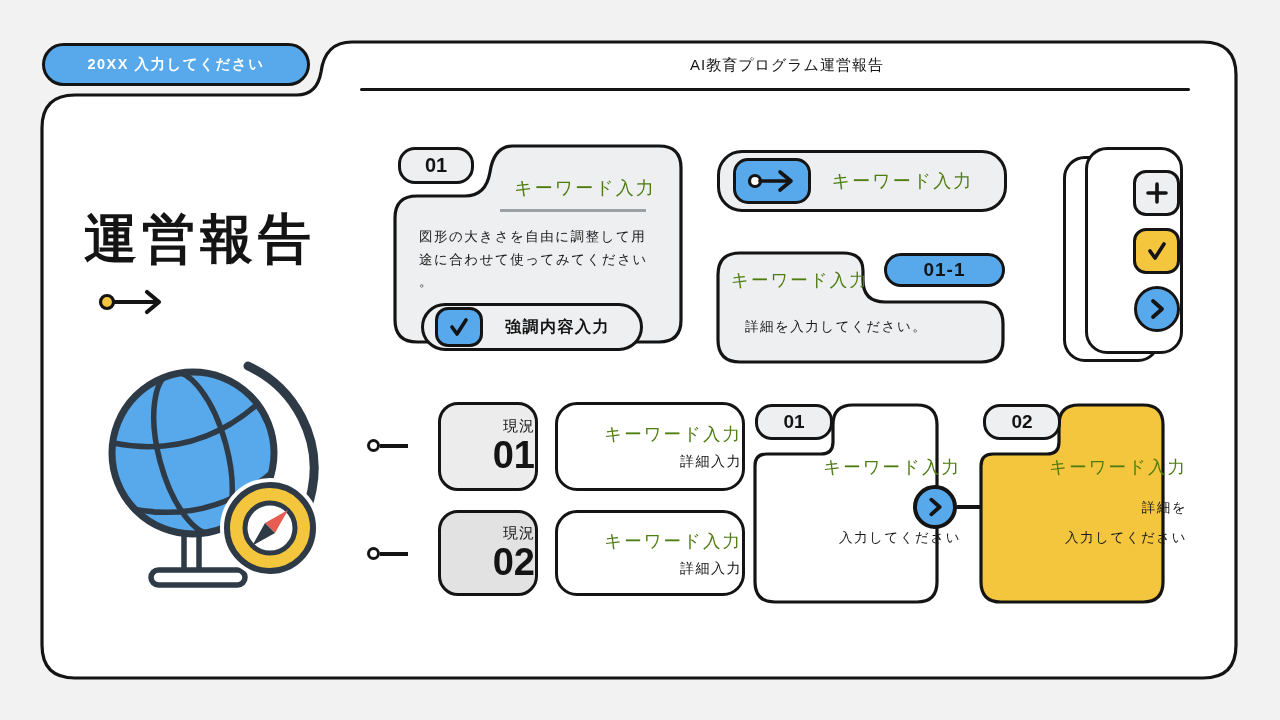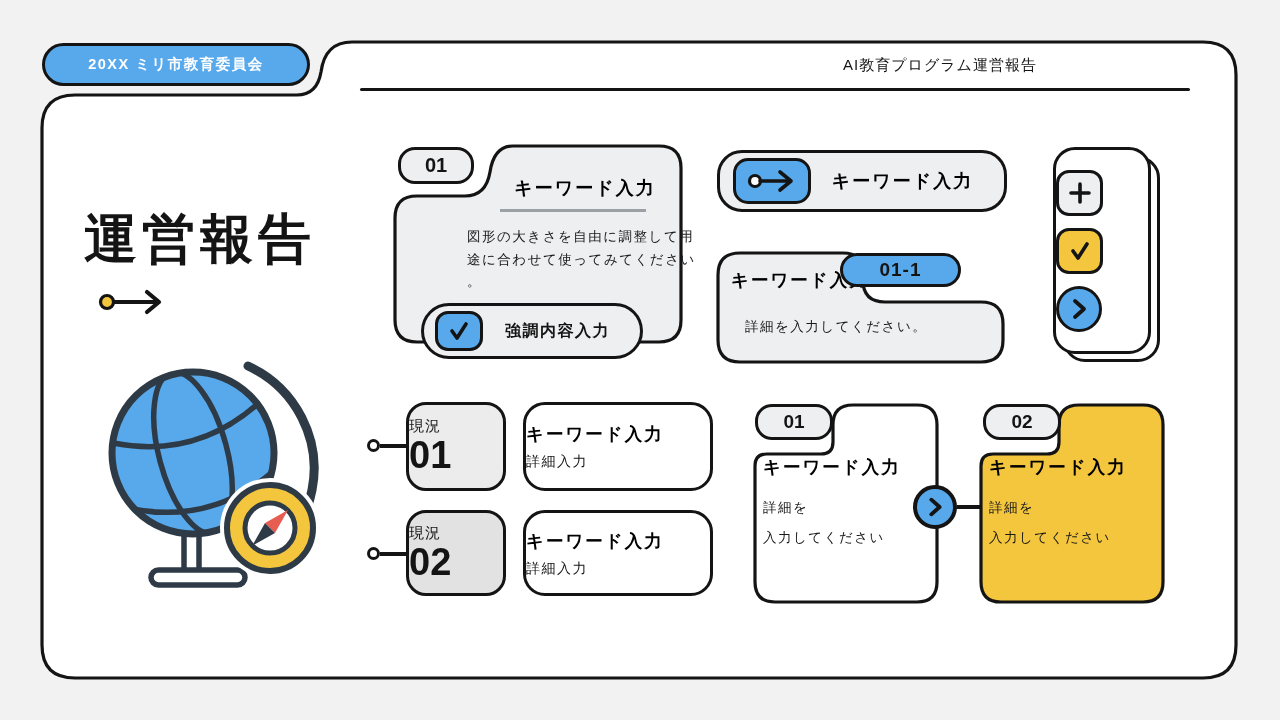--- a/index.html
+++ b/index.html
@@ -6,40 +6,40 @@
   body{
     width:1280px;height:720px;background:#f2f2f2;overflow:hidden;
     font-family:"Liberation Sans","DejaVu Sans",sans-serif;color:#141414;
   }
   .slide{position:relative;width:1280px;height:720px;}
   .abs{position:absolute;}
   .pill{border:3px solid #141414;border-radius:24px;display:flex;align-items:center;justify-content:center;box-sizing:border-box;}
   .blue{background:#58a9ec;}
   .yellow{background:#f4c63e;}
   .graycard{background:#eeeff0;}
-  .col{display:flex;flex-direction:column;align-items:flex-start;}
-  .kw{font-weight:700;letter-spacing:2px;font-size:18px;color:#000000;}
+  .col{display:flex;flex-direction:column;align-items:flex-end;margin-left:32px;}
+  .kw{font-weight:400;letter-spacing:2px;font-size:18px;color:#4d7c0f;}
   .small{font-size:13.5px;letter-spacing:1.5px;color:#1a1a1a;}
   svg{display:block;}
   .iconbox{border-radius:13px;display:flex;align-items:center;justify-content:center;}
 </style>
 </head>
 <body>
 
 <div class="slide">
 
   <svg class="abs" style="left:0;top:0;" width="1280" height="720" viewBox="0 0 1280 720">
     <path d="M 352,42 H 1203 Q 1236,42 1236,75 V 645 Q 1236,678 1203,678 H 75 Q 42,678 42,645 V 128 Q 42,95 75,95 H 297 Q 317,95 321,72 Q 325,42 352,42 Z" fill="#ffffff" stroke="#141414" stroke-width="3.2"></path>
   </svg>
 
   <div class="abs pill blue" style="left:42px;top:43px;width:268px;height:43px;">
-    <span style="color:#ffffff;font-size:14.5px;font-weight:600;letter-spacing:1.5px;">20XX ミリ市教育委員会</span>
+    <span style="color:#ffffff;font-size:14.5px;font-weight:600;letter-spacing:1.5px;">20XX 入力してください</span>
   </div>
 
-  <div class="abs" style="left:690px;top:56px;width:500px;text-align:center;font-size:15px;letter-spacing:1px;">AI教育プログラム運営報告</div>
+  <div class="abs" style="left:690px;top:56px;width:500px;text-align:left;font-size:15px;letter-spacing:1px;">AI教育プログラム運営報告</div>
   <div class="abs" style="left:360px;top:88px;width:830px;height:3px;background:#141414;border-radius:2px;"></div>
 
   <div class="abs" style="left:84px;top:204px;font-size:53px;font-weight:800;letter-spacing:5px;">運営報告</div>
   <svg class="abs" style="left:97px;top:288px;" width="74" height="28" viewBox="0 0 74 28">
     <circle cx="10" cy="14" r="6.5" fill="#f4c63e" stroke="#141414" stroke-width="3.2"></circle>
     <line x1="17" y1="14" x2="60" y2="14" stroke="#141414" stroke-width="4.2" stroke-linecap="round"></line>
     <polyline points="50,4 62,14 50,24" fill="none" stroke="#141414" stroke-width="4.2" stroke-linecap="round" stroke-linejoin="round"></polyline>
   </svg>
 
   <svg class="abs" style="left:98px;top:358px;" width="240" height="232" viewBox="0 0 240 232">
@@ -65,22 +65,22 @@
   </svg>
 
   <svg class="abs" style="left:393px;top:144px;" width="292" height="202" viewBox="0 0 292 202">
     <path d="M 120,2 H 266 Q 288,2 288,24 V 176 Q 288,198 266,198 H 24 Q 2,198 2,176 V 74 Q 2,52 24,52 H 72 Q 93,52 97,28 Q 101,2 120,2 Z" fill="#eeeff0" stroke="#141414" stroke-width="3.2"></path>
   </svg>
   <div class="abs pill graycard" style="left:398px;top:147px;width:76px;height:37px;border-radius:17px;">
     <span style="font-size:20px;font-weight:600;">01</span>
   </div>
   <div class="abs kw" style="left:487px;top:176px;width:196px;text-align:center;">キーワード入力</div>
   <div class="abs" style="left:500px;top:209px;width:146px;height:2.5px;background:#9aa0a5;"></div>
-  <div class="abs small" style="left:419px;top:226px;width:242px;line-height:22.5px;line-break:anywhere;margin-left:48px;">図形の大きさを自由に調整して用途に合わせて使ってみてください。</div>
-  <div class="abs pill graycard" style="left:421px;top:303px;width:222px;height:56px;border-radius:28px;justify-content:flex-end;">
+  <div class="abs small" style="left:419px;top:226px;width:242px;line-height:22.5px;line-break:anywhere;">図形の大きさを自由に調整して用途に合わせて使ってみてください。</div>
+  <div class="abs pill graycard" style="left:421px;top:303px;width:222px;height:48px;border-radius:28px;justify-content:flex-end;">
     <div class="iconbox blue" style="margin-left:11px;width:48px;height:40px;border:3.2px solid #141414;box-sizing:border-box;">
       <svg width="24" height="24" viewBox="0 0 24 24">
           <polyline points="5,12 10,19 19,5" fill="none" stroke="#141414" stroke-width="3.6" stroke-linecap="round" stroke-linejoin="round"></polyline>
         </svg>
     </div>
     <span style="flex:1;text-align:center;font-size:16px;font-weight:700;letter-spacing:1.5px;margin-right:8px;">強調内容入力</span>
   </div>
 
   <div class="abs pill graycard" style="left:717px;top:150px;width:290px;height:62px;border-radius:25px;justify-content:flex-start;">
     <div class="iconbox blue" style="margin-left:13px;width:78px;height:46px;border:3.2px solid #141414;box-sizing:border-box;border-radius:15px;">
@@ -90,21 +90,21 @@
         <polyline points="34,5 45,14 34,23" fill="none" stroke="#141414" stroke-width="3.6" stroke-linecap="round" stroke-linejoin="round"></polyline>
       </svg>
     </div>
     <span class="kw" style="flex:1;text-align:center;margin-right:10px;">キーワード入力</span>
   </div>
 
   <svg class="abs" style="left:716px;top:251px;" width="291" height="115" viewBox="0 0 291 115">
     <path d="M 24,2 H 127 Q 147,2 147,20 V 29 Q 147,51 169,51 H 265 Q 287,51 287,73 V 89 Q 287,111 265,111 H 24 Q 2,111 2,89 V 24 Q 2,2 24,2 Z" fill="#eeeff0" stroke="#141414" stroke-width="3.2"></path>
   </svg>
   <div class="abs kw" style="left:731px;top:268px;font-size:17.5px;">キーワード入力</div>
-  <div class="abs pill blue" style="left:840px;top:253px;width:121px;height:34px;border-radius:17px;">
+  <div class="abs pill blue" style="left:884px;top:253px;width:121px;height:34px;border-radius:17px;">
     <span style="font-size:19px;font-weight:700;letter-spacing:1px;">01-1</span>
   </div>
   <div class="abs small" style="left:745px;top:318px;">詳細を入力してください。</div>
 
   <div class="abs" style="left:1063px;top:156px;width:97px;height:206px;background:#ffffff;border:3px solid #141414;border-radius:22px;box-sizing:border-box;"></div>
   <div class="abs col" style="left:1053px;top:147px;width:98px;height:207px;background:#ffffff;border:3.2px solid #141414;border-radius:22px;box-sizing:border-box;justify-content:center;gap:12px;">
     <div class="iconbox graycard" style="width:47px;height:46px;border:3.2px solid #141414;box-sizing:border-box;">
       <svg width="26" height="26" viewBox="0 0 26 26">
           <path d="M 13 4 V 22 M 4 13 H 22" stroke="#141414" stroke-width="3.6" stroke-linecap="round"></path>
         </svg>

